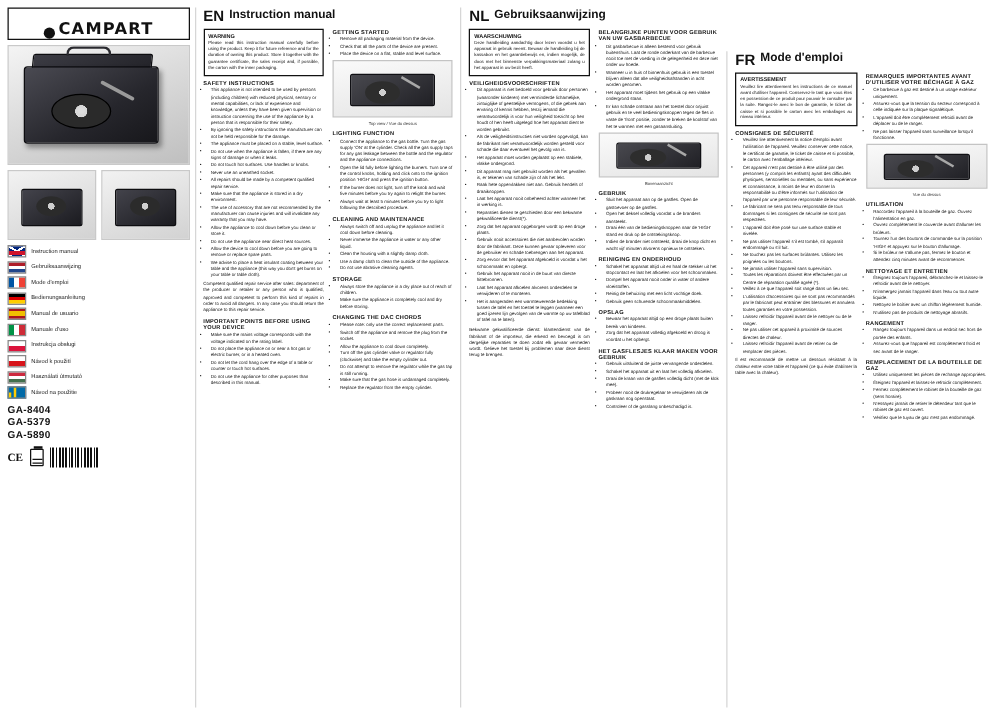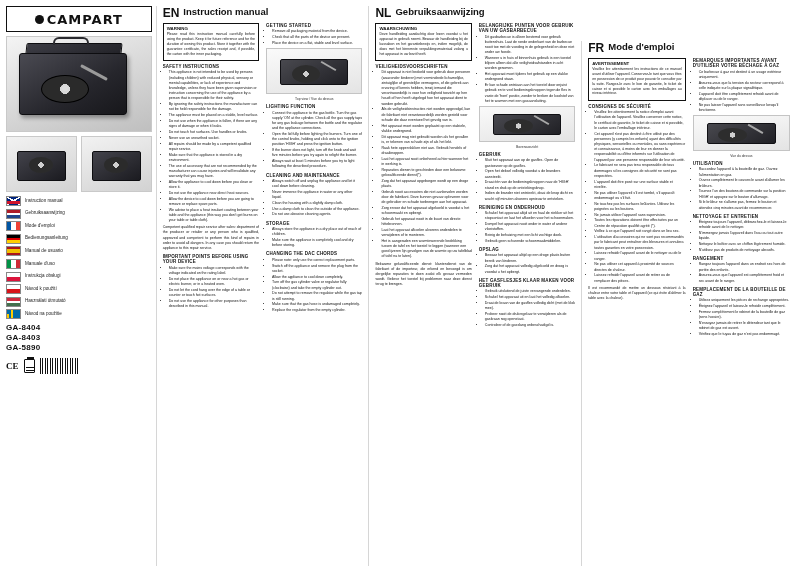--- a/index.html
+++ b/index.html
@@ -12,21 +12,21 @@
     overflow: hidden;
   }
   .page { position: relative; width: 802px; height: 572px; padding: 6px 6px 4px 6px; }
 
   .cols { display: flex; height: 560px; gap: 0; }
   .col { position: relative; }
 
   
   .col-prod { width: 152px; padding-right: 4px; }
   .logo-box {
-    border: 1px solid #111; height: 26px; display:flex; align-items:center; justify-content:center;
+    border: 1px solid #111; height: 26px; display:flex; align-items:flex-end; justify-content:center;
     background:#fff; margin-bottom: 4px;
   }
   .logo-text {
     font-weight: bold; font-size: 13px; letter-spacing: 1px; color:#111;
     font-family: "DejaVu Sans", sans-serif;
   }
   .logo-swoosh { width: 9px; height: 9px; border-radius: 50%; background:#111; margin-right:3px; }
 
   .photo-main {
     border: 1px solid #c9c9c9; height: 96px; margin-bottom: 4px;
@@ -210,21 +210,21 @@
           <span class="icon-label">Használati útmutató</span>
         </div>
         <div class="icon-row">
           <span class="flag flag-se"></span>
           <span class="icon-label">Návod na použitie</span>
         </div>
       </div>
 
       <div class="models">
         <div class="model-line">GA-8404</div>
-        <div class="model-line">GA-8403</div>
+        <div class="model-line">GA-5379</div>
         <div class="model-line">GA-5890</div>
       </div>
 
       <div class="marks">
         <span class="ce">CE</span>
         <span class="weee"></span>
         <span class="bar"></span>
       </div>
     </div>
 

